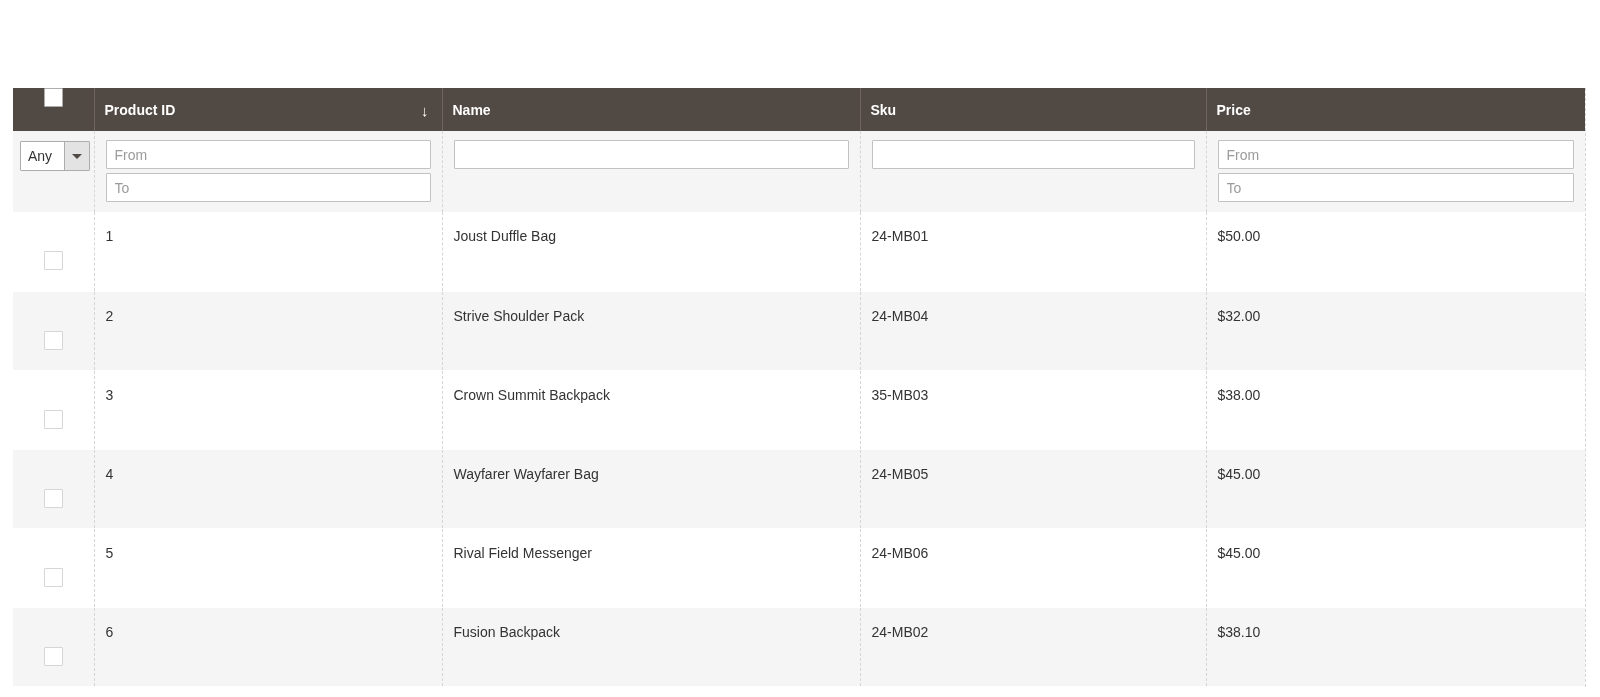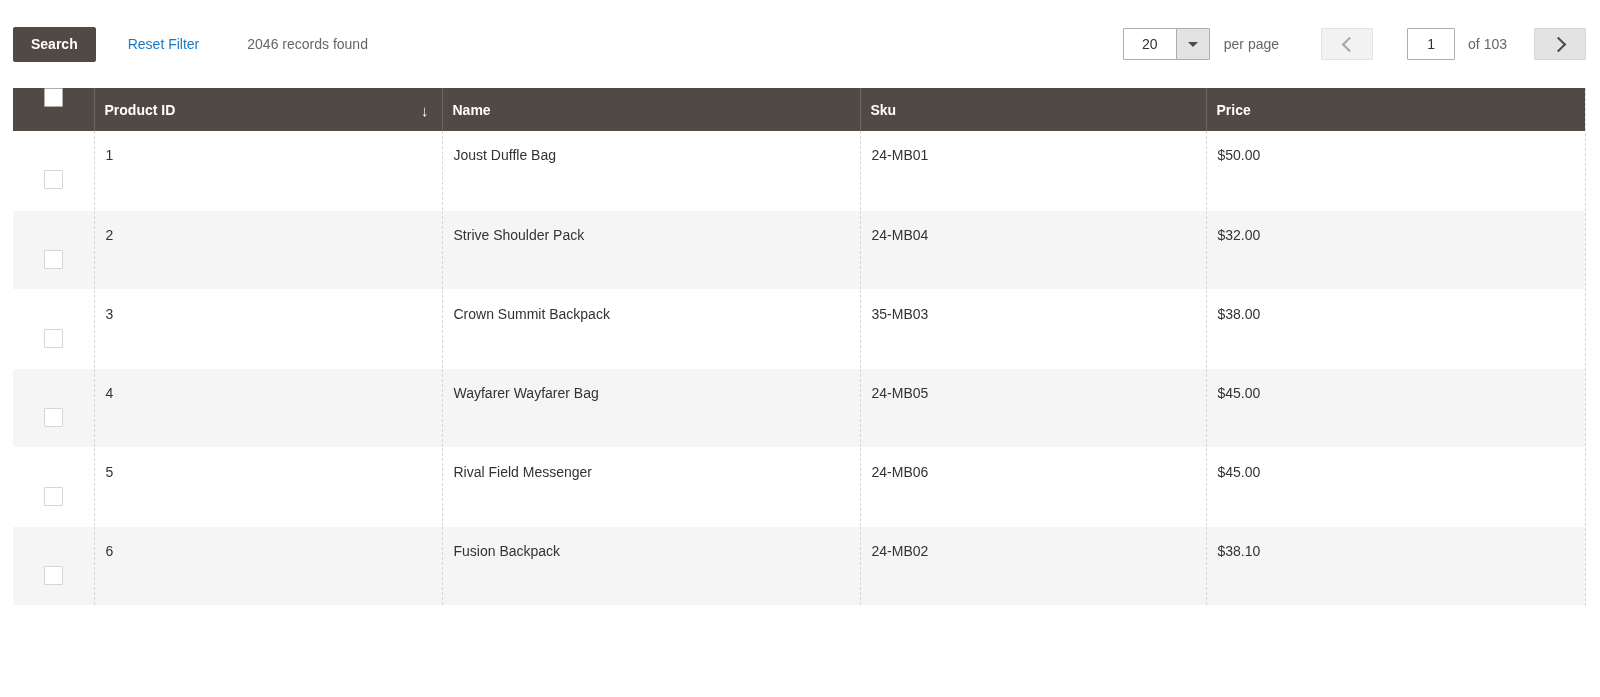--- a/index.html
+++ b/index.html
@@ -304,46 +304,21 @@
 
   .col-check { width: 81px; }
   .col-id { width: 348px; }
   .col-name { width: 418px; }
   .col-sku { width: 346px; }
 </style>
 </head>
 <body>
 
 <div class="toolbar">
-  <div class="toolbar-left">
-    <button class="search-button">Search</button>
-    <a class="reset-filter">Reset Filter</a>
-    <span class="records-found">2046 records found</span>
-  </div>
-
-  <div class="toolbar-right">
-    <div class="limit-wrap">
-      <span class="limit-value">20</span>
-      <span class="limit-arrow">
-          <span class="caret"></span>
-        </span>
-    </div>
-    <span class="per-page-label">per page</span>
-
-    <div class="pager">
-      <div class="pager-btn prev">
-        <span class="chev left"></span>
-      </div>
-      <input class="page-input" type="text" value="1" style="">
-      <span class="of-total">of 103</span>
-      <div class="pager-btn next">
-        <span class="chev right"></span>
-      </div>
-    </div>
-  </div>
+
 </div>
 
 <div class="grid-wrap">
   <table class="grid">
     <colgroup>
       <col class="col-check">
         <col class="col-id">
         <col class="col-name">
         <col class="col-sku">
         <col>
@@ -363,20 +338,44 @@
         <th>
           <span>Sku</span>
         </th>
         <th class="last">
           <span>Price</span>
         </th>
       </tr>
     </thead>
 
     <tbody>
+      <tr class="filter-row">
+        <td class="col-check">
+          <span class="any-select">
+            <span class="any-value">Any</span>
+            <span class="any-arrow">
+                <span class="caret"></span>
+              </span>
+          </span>
+        </td>
+        <td>
+          <input class="filter-input" type="text" placeholder="From" style="">
+          <input class="filter-input" type="text" placeholder="To" style="">
+        </td>
+        <td>
+          <input class="filter-input" type="text" placeholder="" style="">
+        </td>
+        <td>
+          <input class="filter-input" type="text" placeholder="" style="">
+        </td>
+        <td class="last">
+          <input class="filter-input" type="text" placeholder="From" style="">
+          <input class="filter-input" type="text" placeholder="To" style="">
+        </td>
+      </tr>
 
       <tr class="data-row odd">
         <td class="col-check"><span class="row-checkbox"></span></td>
         <td>1</td>
         <td>Joust Duffle Bag</td>
         <td>24-MB01</td>
         <td class="last">$50.00</td>
       </tr>
       <tr class="data-row even">
         <td class="col-check"><span class="row-checkbox"></span></td>

